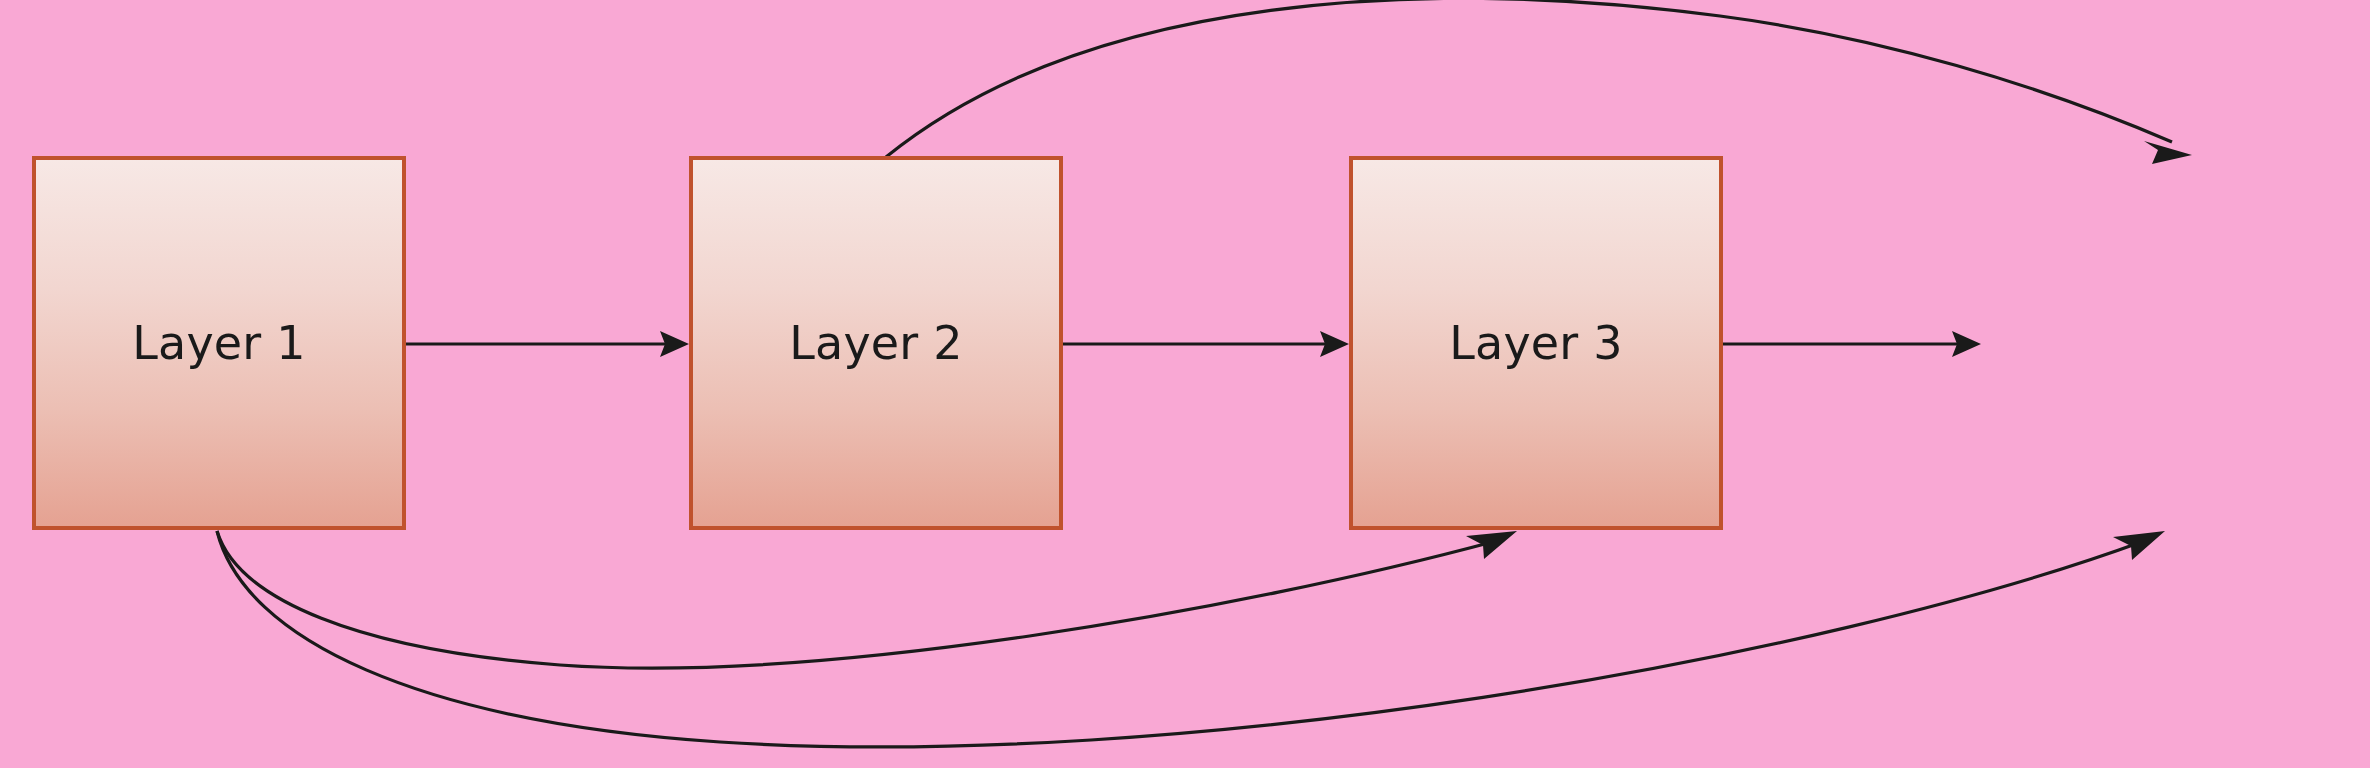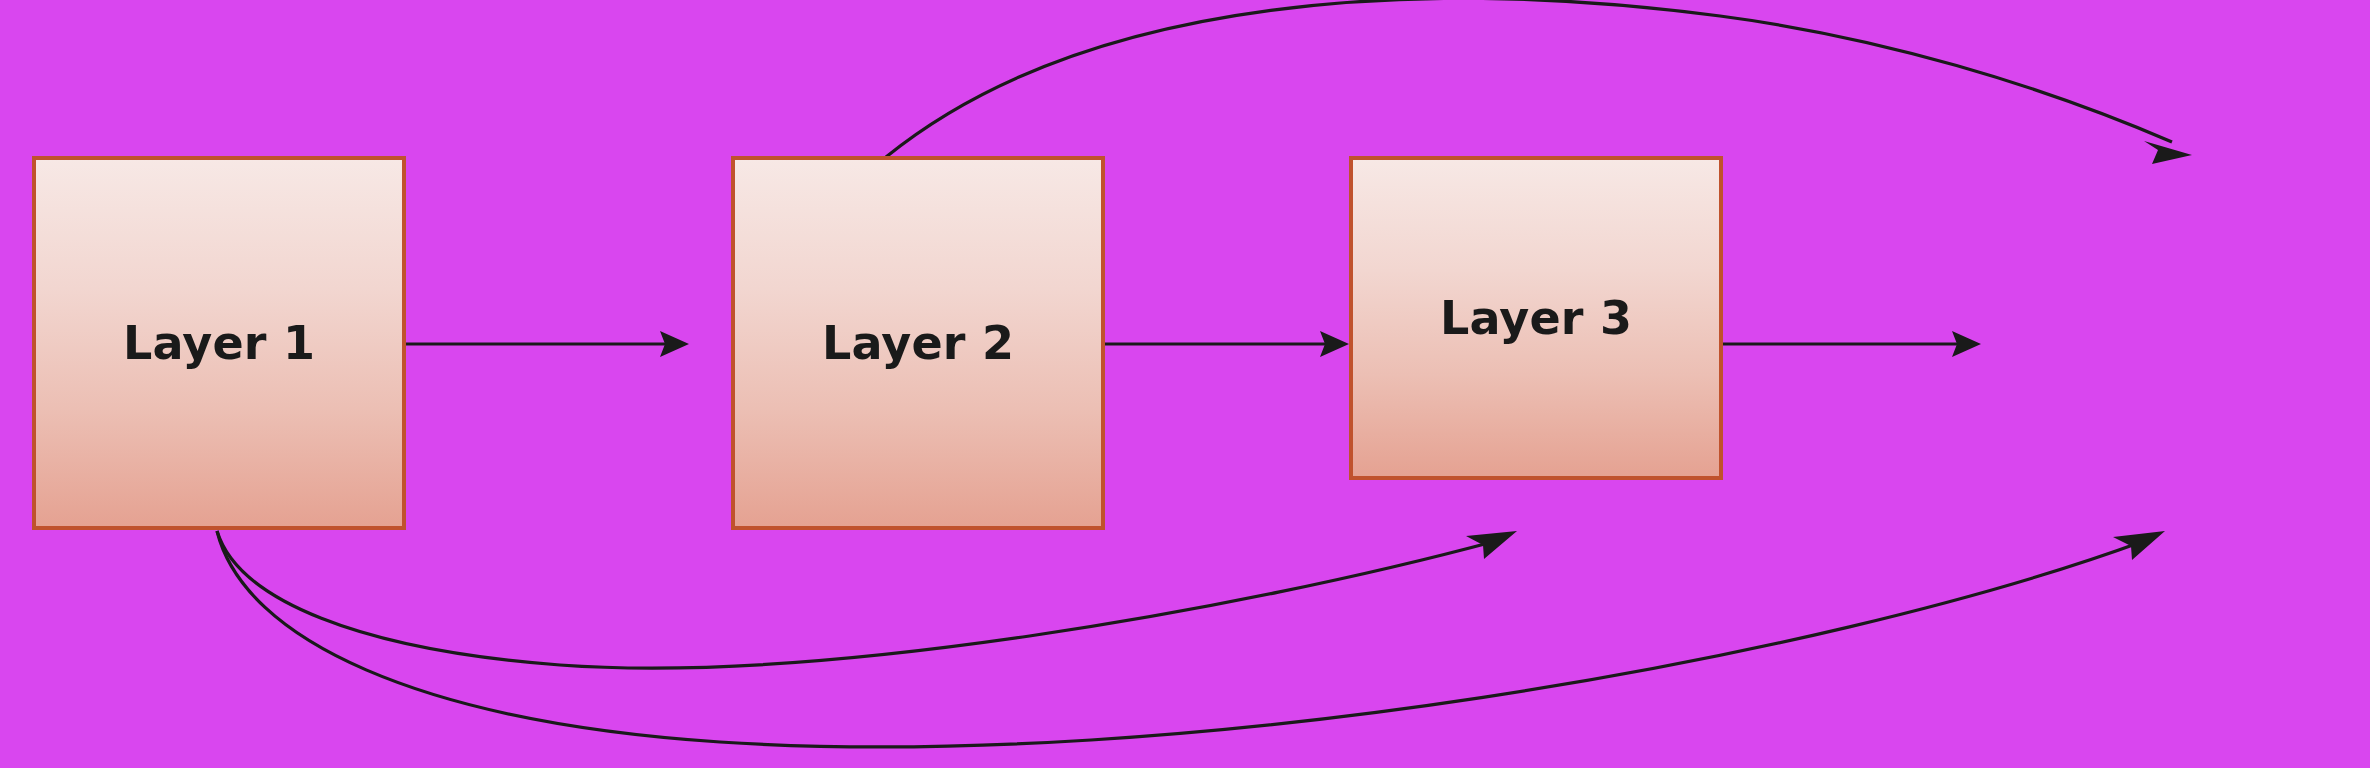--- a/index.html
+++ b/index.html
@@ -7,23 +7,22 @@
     padding: 0;
     background: #ffffff;
   }
   body {
     font-family: "DejaVu Sans", "Liberation Sans", sans-serif;
   }
   #canvas {
     position: relative;
     width: 2370px;
     height: 768px;
-    background: #d946ef;
+    background: #f9a8d4;
     overflow: hidden;
-    font-weight: bold;
   }
   #edge-layer {
     position: absolute;
     left: 0;
     top: 0;
     width: 2370px;
     height: 768px;
   }
   .node {
     position: absolute;
@@ -37,22 +36,22 @@
   .node-label {
     font-family: "DejaVu Sans", "Liberation Sans", sans-serif;
     font-size: 46px;
     line-height: 1;
     color: #1a1a1a;
     letter-spacing: 0.2px;
     white-space: nowrap;
     user-select: none;
   }
   #node-1 { left: 32px;   top: 156px; width: 374px; height: 374px; }
-  #node-2 { left: 689px;  top: 156px; width: 374px; height: 374px; margin-left: 42px; }
-  #node-3 { left: 1349px; top: 156px; width: 374px; height: 324px; }
+  #node-2 { left: 689px;  top: 156px; width: 374px; height: 374px; }
+  #node-3 { left: 1349px; top: 156px; width: 374px; height: 374px; }
   #node-4 { left: 1981px; top: 156px; width: 374px; height: 374px; }
   .edge-path {
     fill: none;
     stroke: #1a1a1a;
     stroke-width: 3.2;
     stroke-linecap: butt;
   }
   .arrow-head {
     fill: #1a1a1a;
     stroke: none;

